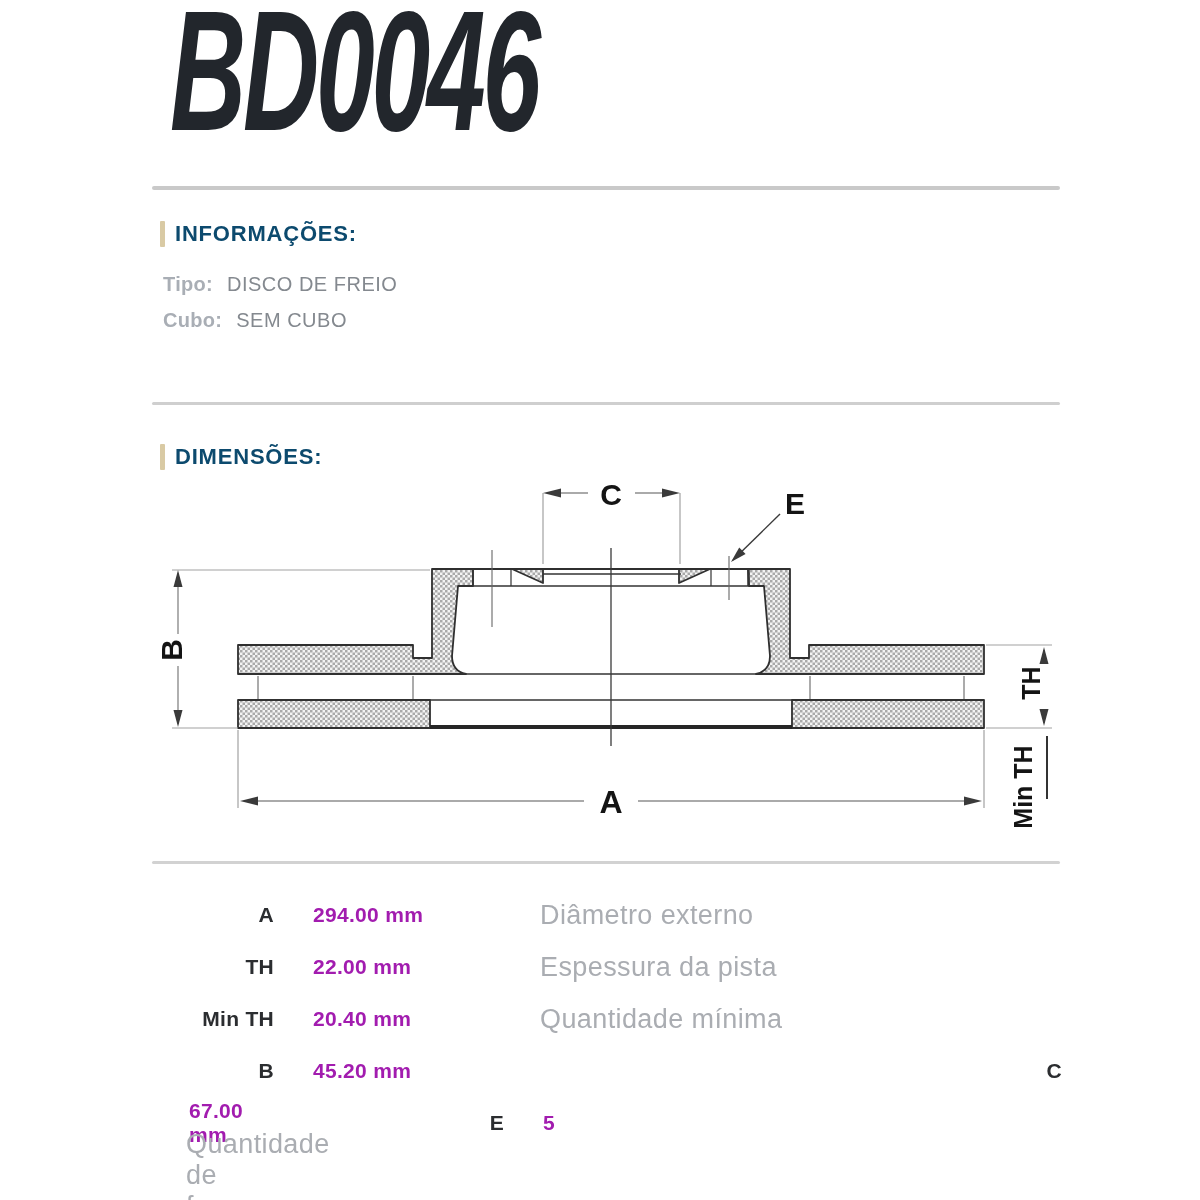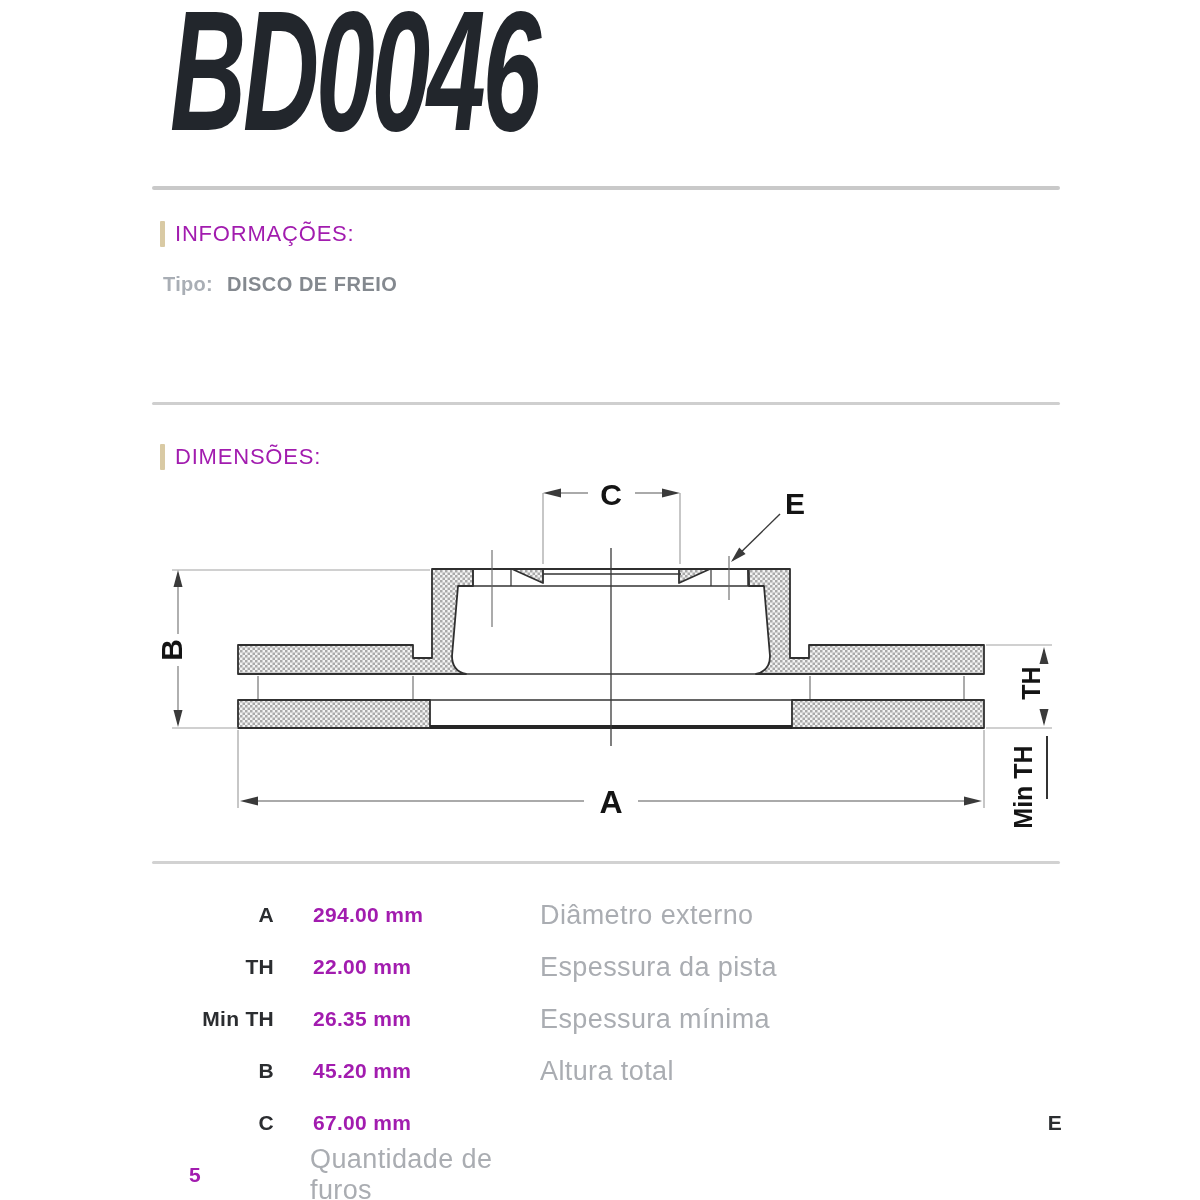--- a/index.html
+++ b/index.html
@@ -12,26 +12,26 @@
     font-size:170px;font-weight:bold;font-style:italic;letter-spacing:-5px;
     color:#22262c;transform:scaleX(0.62);transform-origin:0 0;white-space:nowrap;
   }
   .rule{position:absolute;left:152px;width:908px;background:#c9c9c9;border-radius:2px;}
   .rule.r1{top:186px;height:4px;}
   .rule.r2{top:402px;height:3px;background:#cfcfcf;}
   .rule.r3{top:861px;height:3px;background:#d2d2d2;}
   .section-heading{position:absolute;left:160px;display:flex;align-items:center;}
   .section-heading .bar{width:5px;height:26px;margin-right:10px;border-radius:1px;}
   .section-heading .txt{
-    font-size:22px;font-weight:normal;letter-spacing:0.8px;color:#a21caf;line-height:26px;text-align:center;
+    font-size:22px;font-weight:bold;letter-spacing:0.8px;color:#0c4a6e;line-height:26px;text-align:center;
   }
   .info-rows{position:absolute;left:163px;top:266px;}
   .info-row{display:flex;align-items:baseline;height:36px;line-height:36px;}
   .info-row .lbl{font-size:20px;font-weight:bold;color:#a9aeb5;margin-right:14px;letter-spacing:0.3px;}
-  .info-row .val{font-size:20px;font-weight:bold;color:#84898f;letter-spacing:0.5px;}
+  .info-row .val{font-size:20px;font-weight:normal;color:#84898f;letter-spacing:0.5px;}
   .diagram{position:absolute;left:150px;top:460px;width:920px;height:400px;}
   .dim-table{
     position:absolute;left:150px;top:889px;width:912px;
     display:grid;grid-template-columns:124px 230px 1fr;grid-auto-rows:52px;align-items:center;
   }
   .dim-table .code{font-size:21px;font-weight:bold;color:#2b2d30;text-align:right;letter-spacing:0.3px;}
   .dim-table .value{font-size:21px;font-weight:bold;color:#a21caf;padding-left:39px;letter-spacing:0.3px;}
   .dim-table .desc{font-size:27px;color:#aaadb2;padding-left:36px;letter-spacing:0.4px;}
   svg text{font-family:"Liberation Sans",sans-serif;}
 </style>
@@ -46,20 +46,24 @@
 
   <div class="section-heading" style="top:221px">
     <span class="bar" style="background:#d9caa4"></span>
     <span class="txt">INFORMAÇÕES:</span>
   </div>
 
   <div class="info-rows">
     <div class="info-row">
       <span class="lbl">Tipo:</span>
       <span class="val">DISCO DE FREIO</span>
+    </div>
+    <div class="info-row">
+      <span class="lbl">Cubo:</span>
+      <span class="val">SEM CUBO</span>
     </div>
   </div>
 
   <div class="rule r2"></div>
 
   <div class="section-heading" style="top:444px">
     <span class="bar" style="background:#d9caa4"></span>
     <span class="txt">DIMENSÕES:</span>
   </div>
 
@@ -161,26 +165,25 @@
   <div class="dim-table">
     <span class="code">A</span>
     <span class="value">294.00 mm</span>
     <span class="desc">Diâmetro externo</span>
 
     <span class="code">TH</span>
     <span class="value">22.00 mm</span>
     <span class="desc">Espessura da pista</span>
 
     <span class="code">Min TH</span>
-    <span class="value">26.35 mm</span>
-    <span class="desc">Espessura mínima</span>
+    <span class="value">20.40 mm</span>
+    <span class="desc">Quantidade mínima</span>
 
     <span class="code">B</span>
     <span class="value">45.20 mm</span>
-    <span class="desc">Altura total</span>
 
     <span class="code">C</span>
     <span class="value">67.00 mm</span>
 
     <span class="code">E</span>
     <span class="value">5</span>
     <span class="desc">Quantidade de furos</span>
   </div>
 
 </div>

